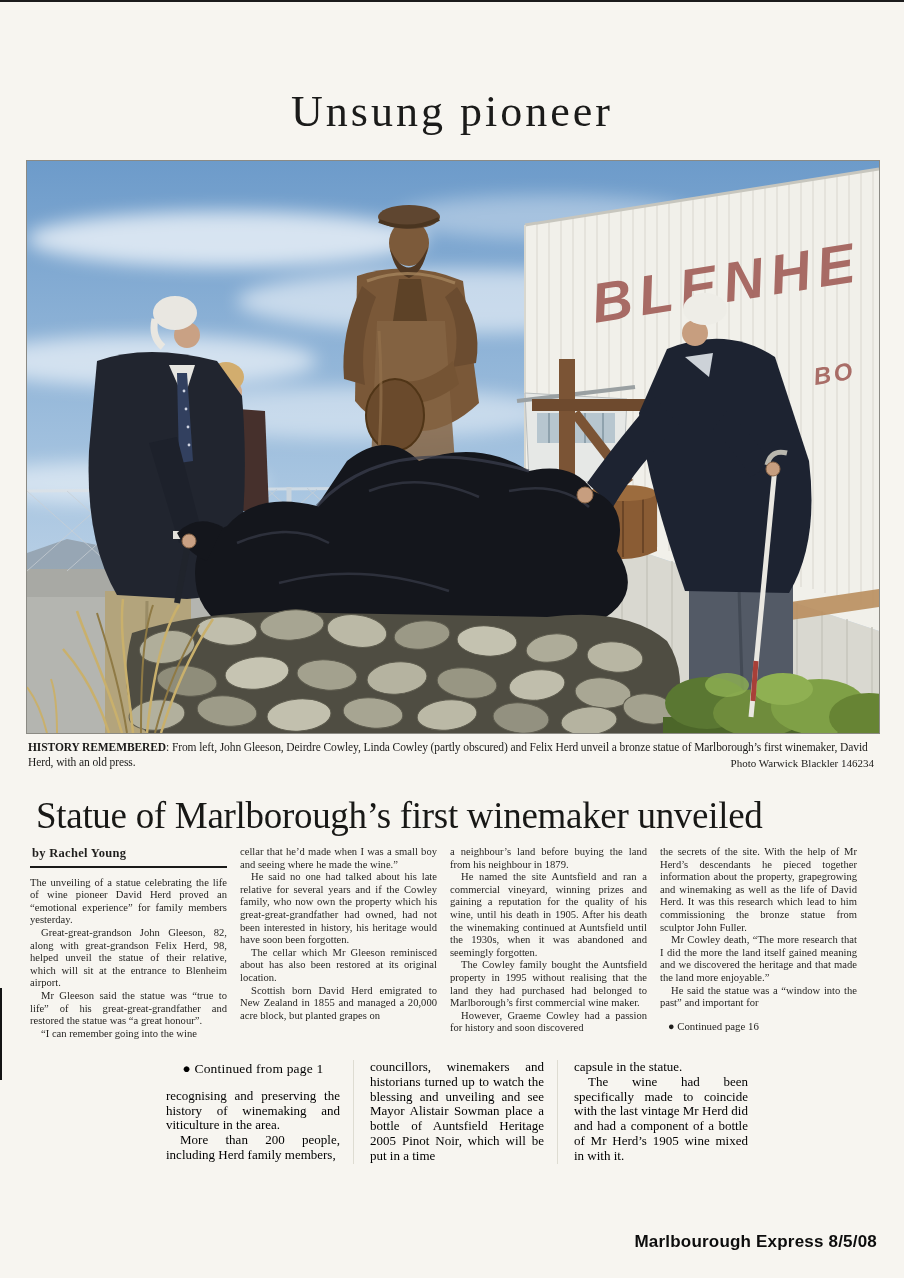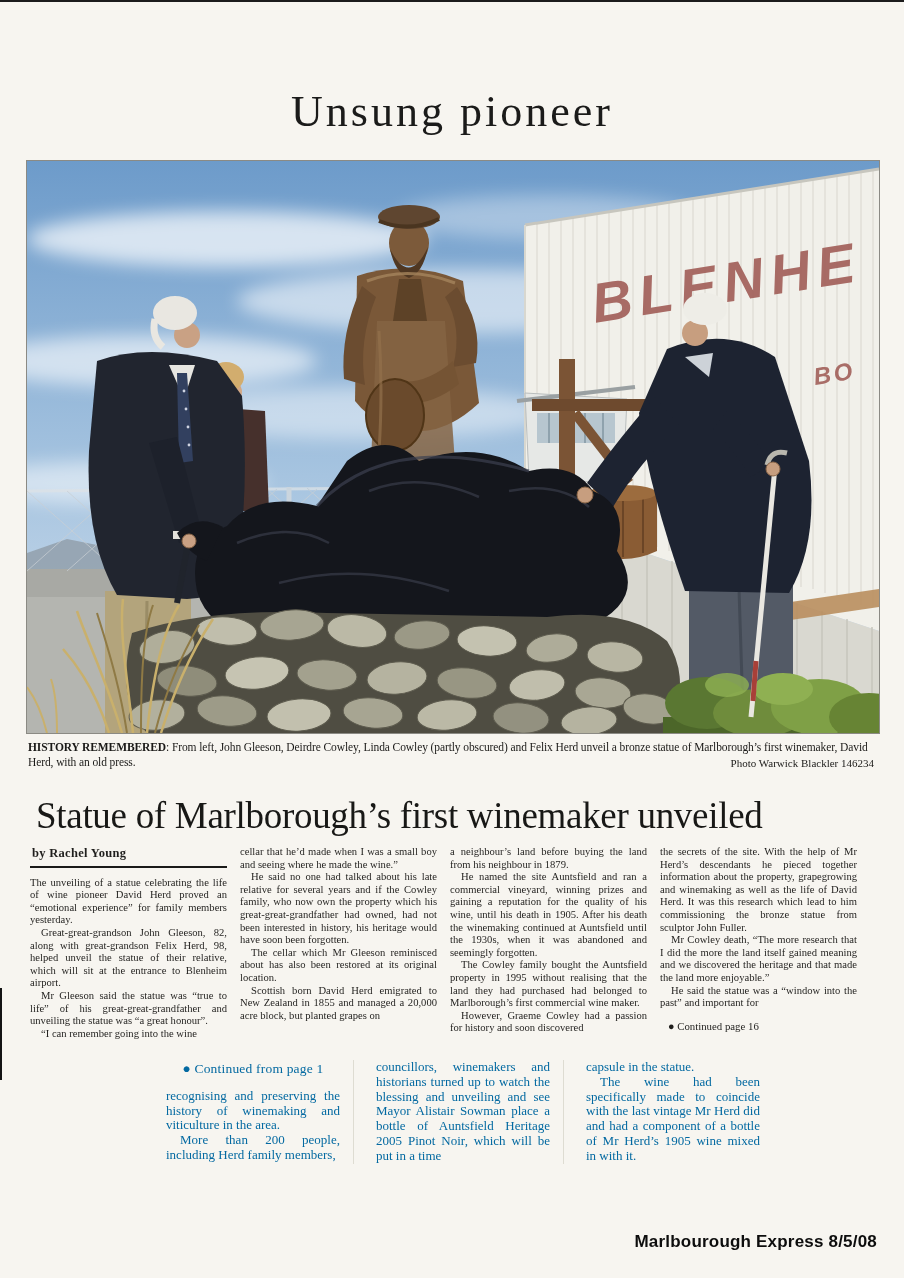--- a/index.html
+++ b/index.html
@@ -26,22 +26,22 @@
 
   .body-cols{position:absolute;left:30px;top:846px;width:828px;display:flex;gap:13px;}
   .col{width:197px;font-size:10.6px;line-height:12.6px;text-align:justify;color:#201f1d;}
   .col p{margin:0;}
   .col [data-bind-list] p + p{text-indent:11px;}
   .byline-block{font-weight:bold;font-size:12.5px;letter-spacing:.3px;padding:1px 0 6px 2px;
                 border-bottom:2px solid #1a1a19;margin-bottom:9px;}
   .cont-note{margin-top:10px;padding-left:8px;font-size:10.8px;}
 
   .continuation{position:absolute;left:166px;top:1060px;display:flex;}
-  .cont-col{width:174px;font-size:13px;line-height:14.8px;text-align:justify;color:#0369a1;}
-  .cont-col + .cont-col{border-left:1px solid #dedcd2;padding-left:22px;margin-left:13px;}
+  .cont-col{width:174px;font-size:13px;line-height:14.8px;text-align:justify;color:#000000;}
+  .cont-col + .cont-col{border-left:1px solid #dedcd2;padding-left:16px;margin-left:13px;}
   .cont-col p{margin:0;}
   .cont-col [data-bind-list] p + p{text-indent:14px;}
   .cont-header{text-align:center;font-size:13.5px;margin:2px 0 12px 0;letter-spacing:.2px;}
 
   .footer{position:absolute;right:27px;top:1232px;font-family:"Liberation Sans", sans-serif;
           font-weight:bold;font-size:17px;color:#0d0d0d;letter-spacing:.2px;}
 </style>
 </head>
 <body>
 
@@ -279,21 +279,21 @@
   </div>
 
   <h2 class="headline" data-bind="article.headline">Statue of Marlborough’s first winemaker unveiled</h2>
 
   <div class="body-cols">
     <div class="col">
       <div class="byline-block" data-bind="article.byline">by Rachel Young</div>
       <div data-bind-list="article.cols.0">
           <p>The unveiling of a statue celebrating the life of wine pioneer David Herd proved an “emotional experience” for family members yesterday.</p>
           <p>Great-great-grandson John Gleeson, 82, along with great-grandson Felix Herd, 98, helped unveil the statue of their relative, which will sit at the entrance to Blenheim airport.</p>
-          <p>Mr Gleeson said the statue was “true to life” of his great-great-grandfather and unveiling the statue was “a great honour”.</p>
+          <p>Mr Gleeson said the statue was “true to life” of his great-great-grandfather and restored the statue was “a great honour”.</p>
           <p>“I can remember going into the wine</p>
         </div>
     </div>
     <div class="col">
       <div data-bind-list="article.cols.1">
           <p>cellar that he’d made when I was a small boy and seeing where he made the wine.”</p>
           <p>He said no one had talked about his late relative for several years and if the Cowley family, who now own the property which his great-great-grandfather had owned, had not been interested in history, his heritage would have soon been forgotten.</p>
           <p>The cellar which Mr Gleeson reminisced about has also been restored at its original location.</p>
           <p>Scottish born David Herd emigrated to New Zealand in 1855 and managed a 20,000 acre block, but planted grapes on</p>
         </div>

